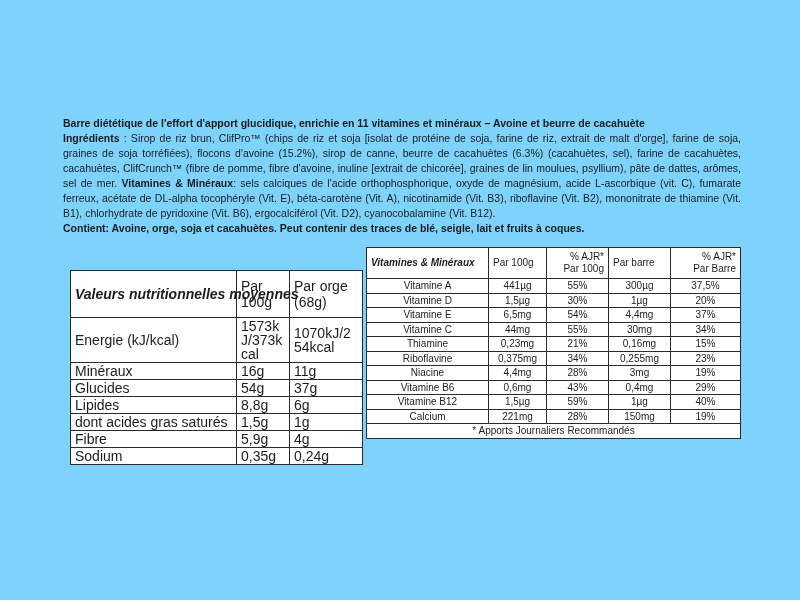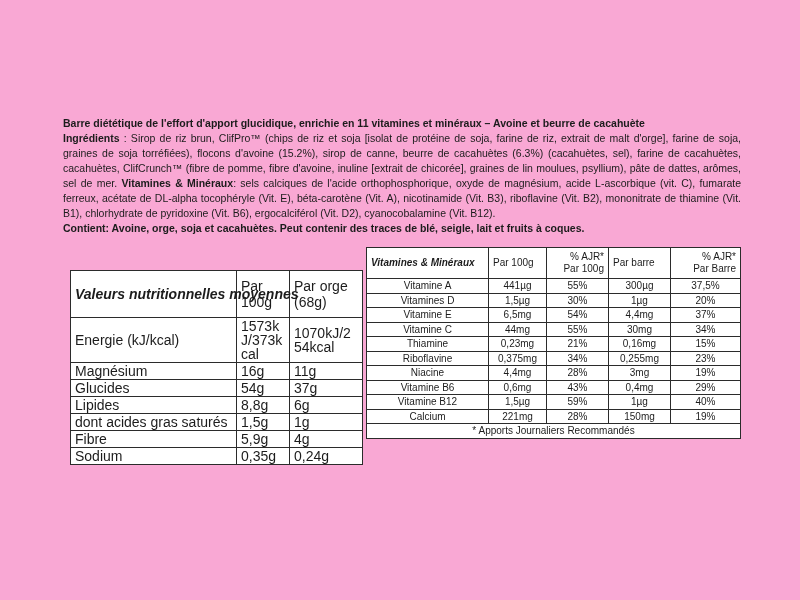--- a/index.html
+++ b/index.html
@@ -2,21 +2,21 @@
 <html><head>
 <meta charset="utf-8">
 <style>
   html, body { margin: 0; padding: 0; }
   body {
     width: 800px; height: 600px; overflow: hidden;
     background: #ffffff;
     font-family: "Liberation Sans", "DejaVu Sans", sans-serif;
     color: #1c1c1c;
   }
-  .page { position: relative; width: 800px; height: 600px; background: #f9a8d4; }
+  .page { position: relative; width: 800px; height: 600px; background: #7dd3fc; }
 
   
   .textblock {
     position: absolute; left: 63px; top: 116px; width: 678px;
     font-size: 10.5px; line-height: 15px;
   }
   .title { margin: 0; font-weight: bold; }
   .ingredients { margin: 0; text-align: justify; }
   .allergens { margin: 0; font-weight: bold; }
   b { font-weight: bold; }
@@ -70,21 +70,21 @@
         <th>Par orge (68g)</th>
       </tr>
     </thead>
     <tbody id="nutrition-rows">
         <tr>
           <td>Energie (kJ/kcal)</td>
           <td class="val">1573kJ/373kcal</td>
           <td class="val">1070kJ/254kcal</td>
         </tr>
         <tr>
-          <td>Magnésium</td>
+          <td>Minéraux</td>
           <td class="val">16g</td>
           <td class="val">11g</td>
         </tr>
         <tr>
           <td>Glucides</td>
           <td class="val">54g</td>
           <td class="val">37g</td>
         </tr>
         <tr>
           <td>Lipides</td>
@@ -130,21 +130,21 @@
     </thead>
     <tbody id="vitamins-rows">
         <tr>
           <td>Vitamine A</td>
           <td>441µg</td>
           <td>55%</td>
           <td>300µg</td>
           <td>37,5%</td>
         </tr>
         <tr>
-          <td>Vitamines D</td>
+          <td>Vitamine D</td>
           <td>1,5µg</td>
           <td>30%</td>
           <td>1µg</td>
           <td>20%</td>
         </tr>
         <tr>
           <td>Vitamine E</td>
           <td>6,5mg</td>
           <td>54%</td>
           <td>4,4mg</td>

